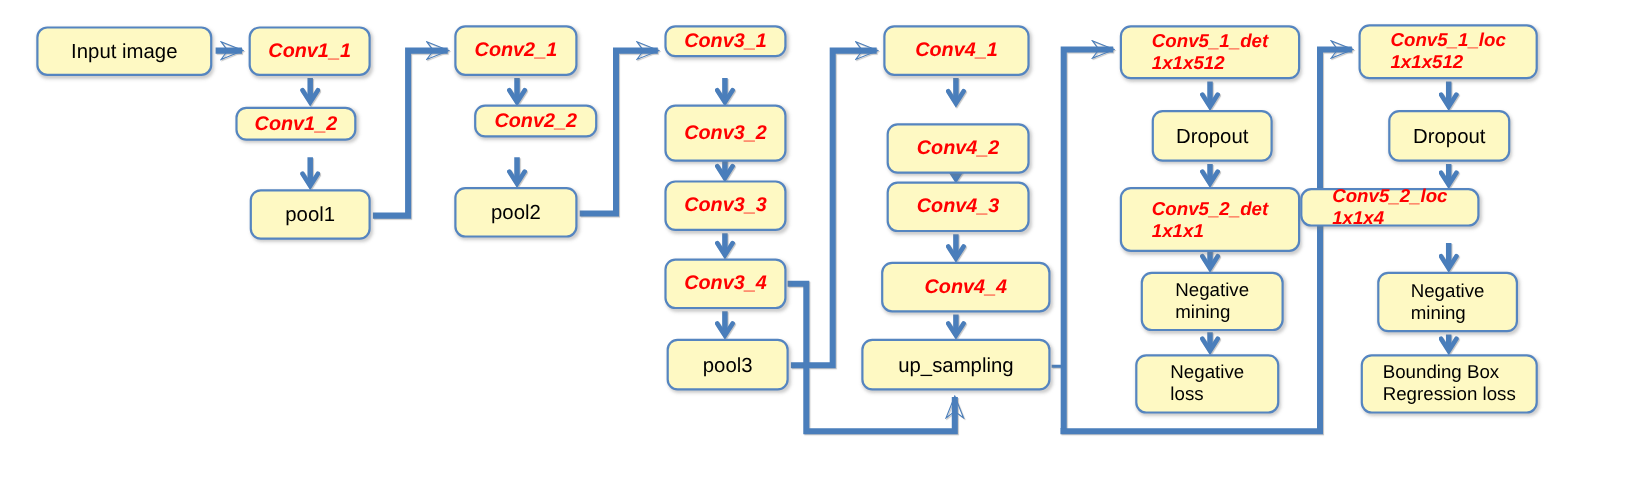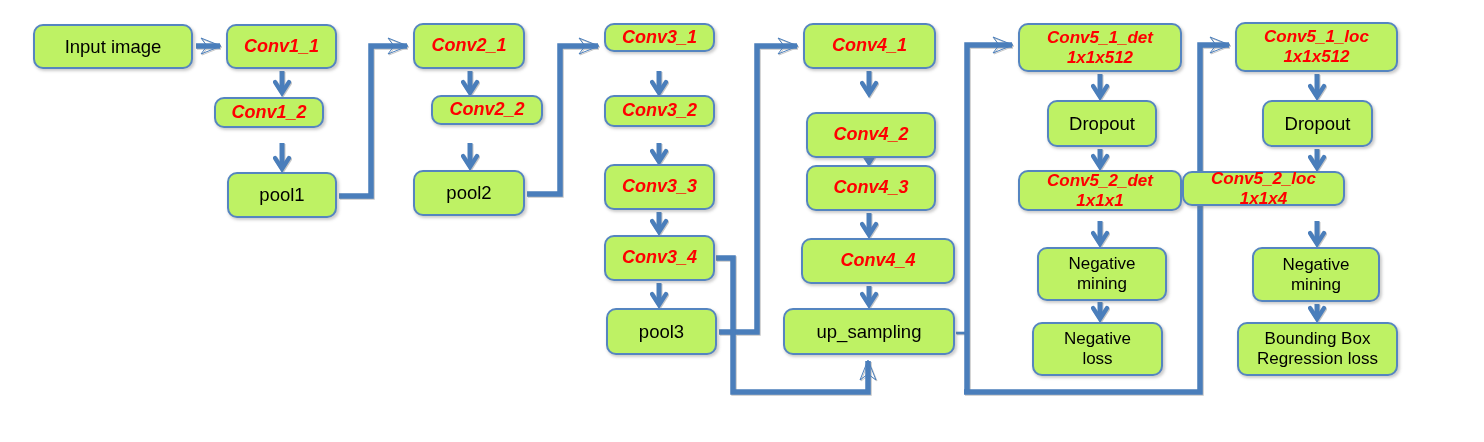--- a/index.html
+++ b/index.html
@@ -9,24 +9,24 @@
   }
   .edges {
     position:absolute; left:0; top:0; width:1484px; height:442px;
     filter: drop-shadow(1.2px 1.8px 0.6px rgba(130,130,130,0.45));
   }
   .edges path { fill:none; stroke:#4a7ebb; stroke-linejoin:miter; }
   .edges .thick { stroke-width:5.5px; }
   .edges .mid   { stroke-width:5px; }
   .edges .thin  { stroke-width:2.6px; }
   .node {
-    position:absolute; background:#bef264;
+    position:absolute; background:#fef9c3;
     border:2.6px solid #5585c0; border-radius:10px;
     display:flex; align-items:center; justify-content:center;
-    text-align:center; white-space:pre-line;
+    white-space:pre-line;
     box-shadow:1.5px 2px 3px rgba(120,120,120,0.38);
     color:#000000; font-size:18.5px; line-height:1.18;
     box-sizing:border-box;
   }
   .node.red { color:#ff0000; font-weight:bold; font-size:18px;font-style:italic; }
   .node.two { font-size:17px; line-height:1.15; }
 </style>
 </head>
 <body>
 
@@ -81,35 +81,35 @@
   <div class="node" style="left:33px;top:24px;width:160px;height:45px">Input image</div>
   <div class="node red" style="left:226px;top:24px;width:111px;height:45px">Conv1_1</div>
   <div class="node red" style="left:214px;top:97px;width:110px;height:31px">Conv1_2</div>
   <div class="node" style="left:227px;top:172px;width:110px;height:46px">pool1</div>
 
   <div class="node red" style="left:413px;top:23px;width:112px;height:46px">Conv2_1</div>
   <div class="node red" style="left:431px;top:95px;width:112px;height:30px">Conv2_2</div>
   <div class="node" style="left:413px;top:170px;width:112px;height:46px">pool2</div>
 
   <div class="node red" style="left:604px;top:23px;width:111px;height:29px">Conv3_1</div>
-  <div class="node red" style="left:604px;top:95px;width:111px;height:32px">Conv3_2</div>
+  <div class="node red" style="left:604px;top:95px;width:111px;height:52px">Conv3_2</div>
   <div class="node red" style="left:604px;top:164px;width:111px;height:46px">Conv3_3</div>
   <div class="node red" style="left:604px;top:235px;width:111px;height:46px">Conv3_4</div>
   <div class="node" style="left:606px;top:308px;width:111px;height:47px">pool3</div>
 
   <div class="node red" style="left:803px;top:23px;width:133px;height:46px">Conv4_1</div>
   <div class="node red" style="left:806px;top:112px;width:130px;height:46px">Conv4_2</div>
   <div class="node red" style="left:806px;top:165px;width:130px;height:46px">Conv4_3</div>
   <div class="node red" style="left:801px;top:238px;width:154px;height:46px">Conv4_4</div>
   <div class="node" style="left:783px;top:308px;width:172px;height:47px">up_sampling</div>
 
   <div class="node red two" style="left:1018px;top:23px;width:164px;height:49px">Conv5_1_det
 1x1x512</div>
   <div class="node" style="left:1047px;top:100px;width:110px;height:47px">Dropout</div>
-  <div class="node red two" style="left:1018px;top:170px;width:164px;height:41px">Conv5_2_det
+  <div class="node red two" style="left:1018px;top:170px;width:164px;height:59px">Conv5_2_det
 1x1x1</div>
   <div class="node two" style="left:1037px;top:247px;width:130px;height:54px">Negative
 mining</div>
   <div class="node two" style="left:1032px;top:322px;width:131px;height:54px">Negative
 loss</div>
 
   <div class="node red two" style="left:1235px;top:22px;width:163px;height:50px">Conv5_1_loc
 1x1x512</div>
   <div class="node" style="left:1262px;top:100px;width:111px;height:47px">Dropout</div>
   <div class="node red two" style="left:1182px;top:171px;width:163px;height:35px">Conv5_2_loc

